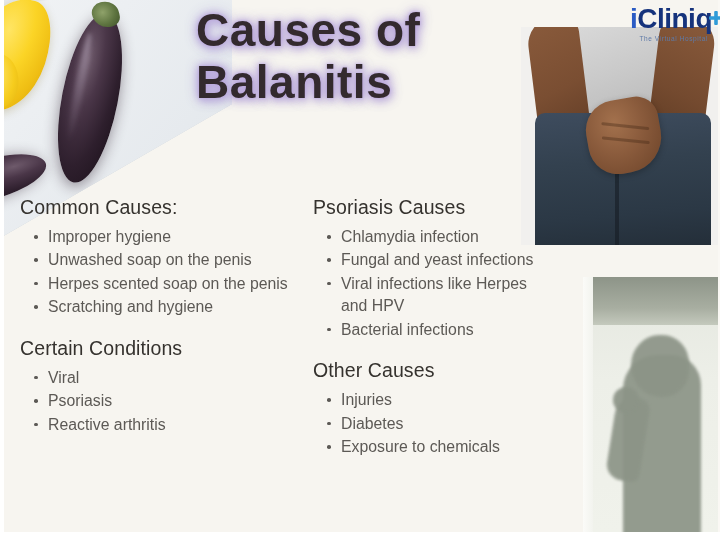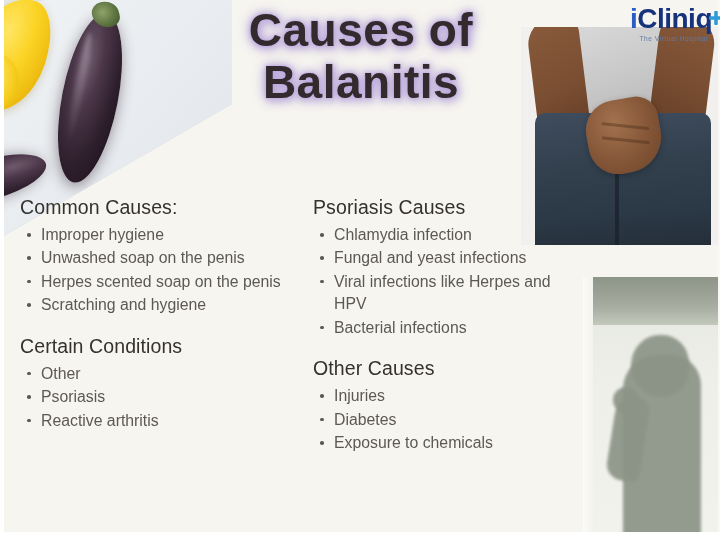--- a/index.html
+++ b/index.html
@@ -281,21 +281,21 @@
     margin-top: 3px;
     padding-right: 4px;
   }
 
   
   .title {
     position: absolute;
     left: 196px;
     top: 5px;
     width: 330px;
-    text-align: center;
+    text-align: left;
     font-size: 46px;
     line-height: 1.12;
     font-weight: 700;
     color: #332A2E;
     letter-spacing: 0.5px;
     text-shadow:
       0 0 2px #B9A6DC,
       0 0 7px #B9A6DC,
       0 0 14px rgba(170,150,215,0.85),
       2px 3px 10px rgba(150,125,200,0.55);
@@ -314,21 +314,21 @@
     font-size: 19.5px;
     font-weight: 400;
     color: #35322E;
     letter-spacing: 0.1px;
     margin: 0 0 5px 0;
   }
   .sec-head-2 { margin-top: 18px; }
 
   ul.bullets {
     list-style: none;
-    margin: 0;
+    margin: 7px;
     padding: 0;
   }
   ul.bullets li {
     position: relative;
     padding-left: 21px;
     font-size: 15.8px;
     line-height: 1.42;
     color: #5C5955;
     margin-bottom: 1px;
   }
@@ -394,21 +394,21 @@
   <div class="col col-left">
     <h2 class="sec-head">Common Causes:</h2>
     <ul class="bullets">
       <li>Improper hygiene</li>
       <li>Unwashed soap on the penis</li>
       <li>Herpes scented soap on the penis</li>
       <li>Scratching and hygiene</li>
     </ul>
     <h2 class="sec-head sec-head-2">Certain Conditions</h2>
     <ul class="bullets">
-      <li>Other</li>
+      <li>Viral</li>
       <li>Psoriasis</li>
       <li>Reactive arthritis</li>
     </ul>
   </div>
 
   <div class="col col-right">
     <h2 class="sec-head">Psoriasis Causes</h2>
     <ul class="bullets">
       <li>Chlamydia infection</li>
       <li>Fungal and yeast infections</li>

